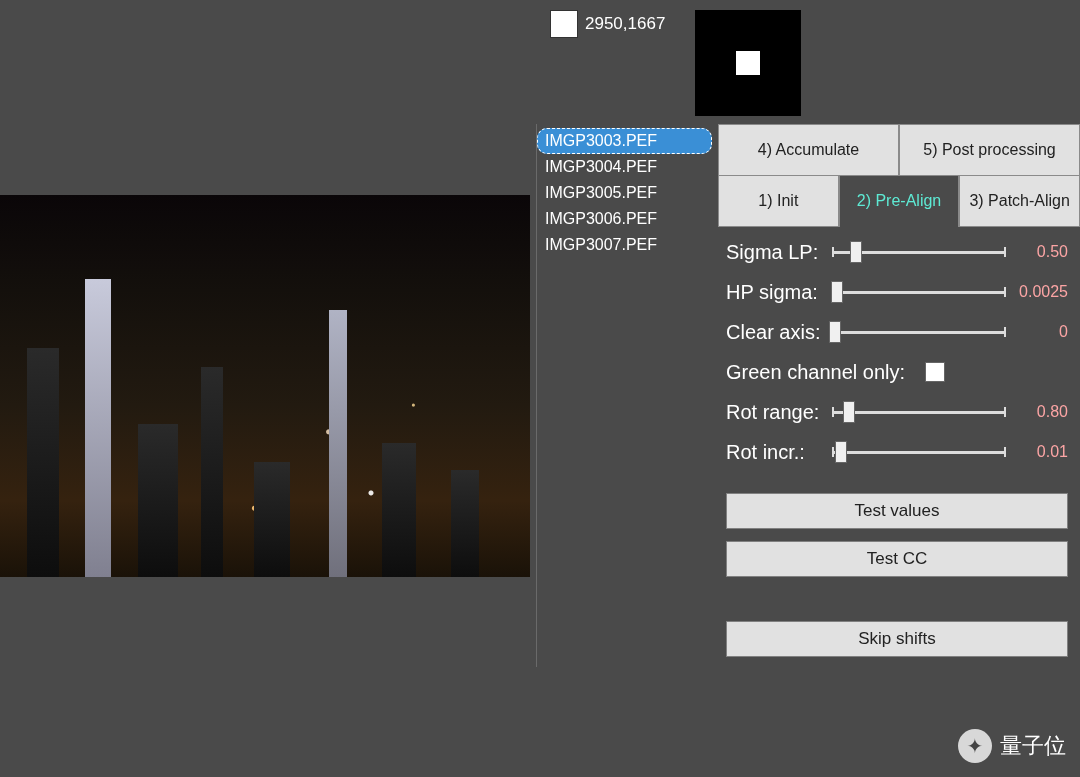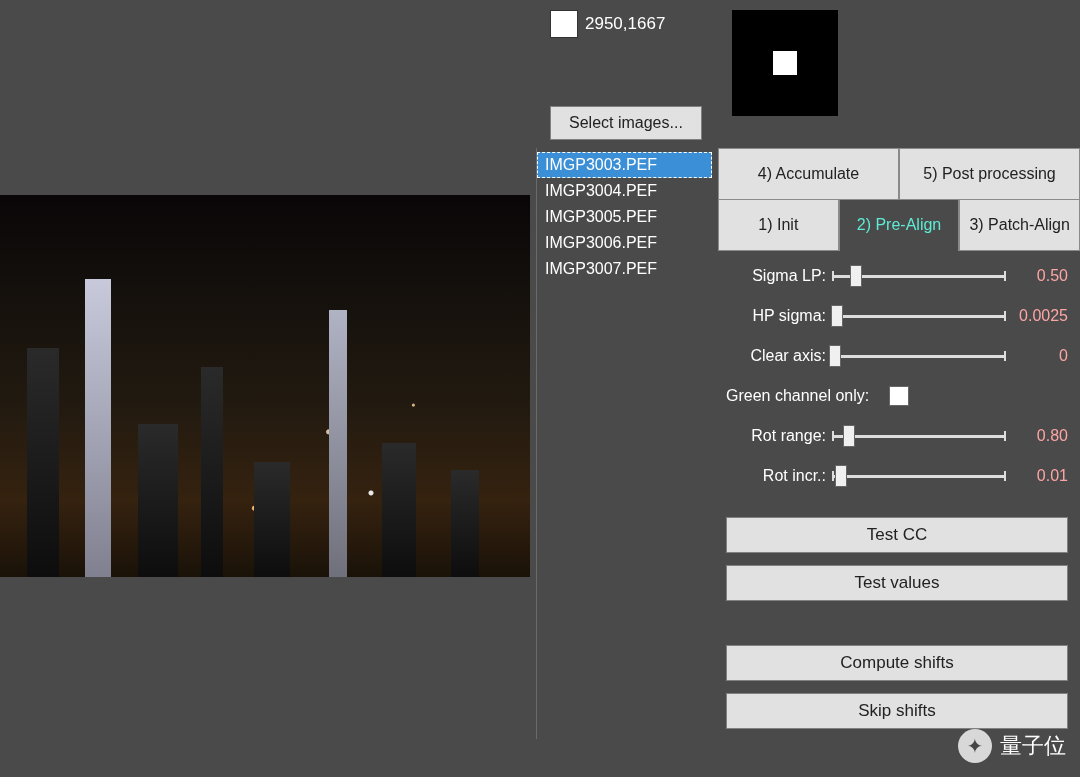--- a/index.html
+++ b/index.html
@@ -23,40 +23,40 @@
   .thumb {
     width: 106px; height: 106px; background: #000; position: relative; margin-left: 10px;
   }
   .thumb .dot { position: absolute; width: 24px; height: 24px; background: #fff; left: 41px; top: 41px; }
 
   .mid-row { display: flex; gap: 6px; }
   .file-list {
     width: 176px; background: #4a4a4a; padding: 4px 0; border-left: 1px solid #6a6a6a;
   }
   .file-item {
-    color: #fff; font-size: 16px; padding: 4px 8px; cursor: pointer;
+    color: #fff; font-size: 16px; padding: 4px 8px; cursor: pointer; border-radius: 10px;
   }
   .file-item.selected {
     background: #3a8fd6; outline: 1px dashed #fff; outline-offset: -1px;
   }
   .tab-area { flex: 1; display: flex; flex-direction: column; }
   .tab-row { display: flex; }
   .tab {
     flex: 1; background: #e1e1e1; border: 1px solid #8a8a8a; font-size: 16px; color: #222;
     padding: 16px 0; text-align: center; cursor: pointer;
   }
   .tab.active {
     background: #4a4a4a; color: #5eead4; border-top: 1px solid #8a8a8a; border-bottom: none;
   }
   .tab-row2 { display: flex; }
   .tab-row2 .tab { border-top: none; }
   .panel { background: #4a4a4a; padding: 10px 12px 10px 8px; flex: 1; display: flex; flex-direction: column; gap: 10px; }
 
   .slider-row { display: flex; align-items: center; gap: 6px; height: 30px; }
-  .slider-label { color: #fff; font-size: 16px; width: 100px; flex-shrink: 0; text-align: right; }
+  .slider-label { color: #fff; font-size: 20px; width: 100px; flex-shrink: 0; }
   .slider-wrap { flex: 1; position: relative; height: 22px; display: flex; align-items: center; }
   .slider-track { height: 3px; background: #ddd; width: 100%; position: relative; }
   .slider-track::before, .slider-track::after {
     content: ""; position: absolute; width: 2px; height: 10px; background: #ddd; top: -4px;
   }
   .slider-track::before { left: 0; }
   .slider-track::after { right: 0; }
   .slider-thumb {
     position: absolute; width: 12px; height: 22px; background: #f0f0f0; border: 1px solid #666;
     top: 0; transform: translateX(-50%); cursor: pointer;
@@ -127,21 +127,20 @@
   </div>
 
   <div class="right-pane">
 
     <div class="top-block">
       <div class="coord-col">
         <div class="coord-row">
           <div class="color-swatch"></div>
           <span class="coord-text">2950,1667</span>
         </div>
-        <button class="select-btn">Select images...</button>
       </div>
       <div class="thumb">
         <div class="dot"></div>
       </div>
     </div>
 
     <div class="mid-row">
 
       <div class="file-list" id="file-list">
           <div class="file-item selected">IMGP3003.PEF</div>
@@ -209,24 +208,23 @@
           <div class="slider-row">
             <span class="slider-label">Rot incr.:</span>
             <div class="slider-wrap">
               <div class="slider-track"></div>
               <div class="slider-thumb" style="left:5%"></div>
             </div>
             <span class="slider-value">0.01</span>
           </div>
 
           <div class="spacer"></div>
+          <button class="action-btn">Test values</button>
           <button class="action-btn">Test CC</button>
-          <button class="action-btn">Test values</button>
           <div class="spacer2"></div>
-          <button class="action-btn">Compute shifts</button>
           <button class="action-btn">Skip shifts</button>
         </div>
       </div>
     </div>
   </div>
 
   <div class="watermark">
     <div class="wicon">✦</div>
     <span>量子位</span>
   </div>

